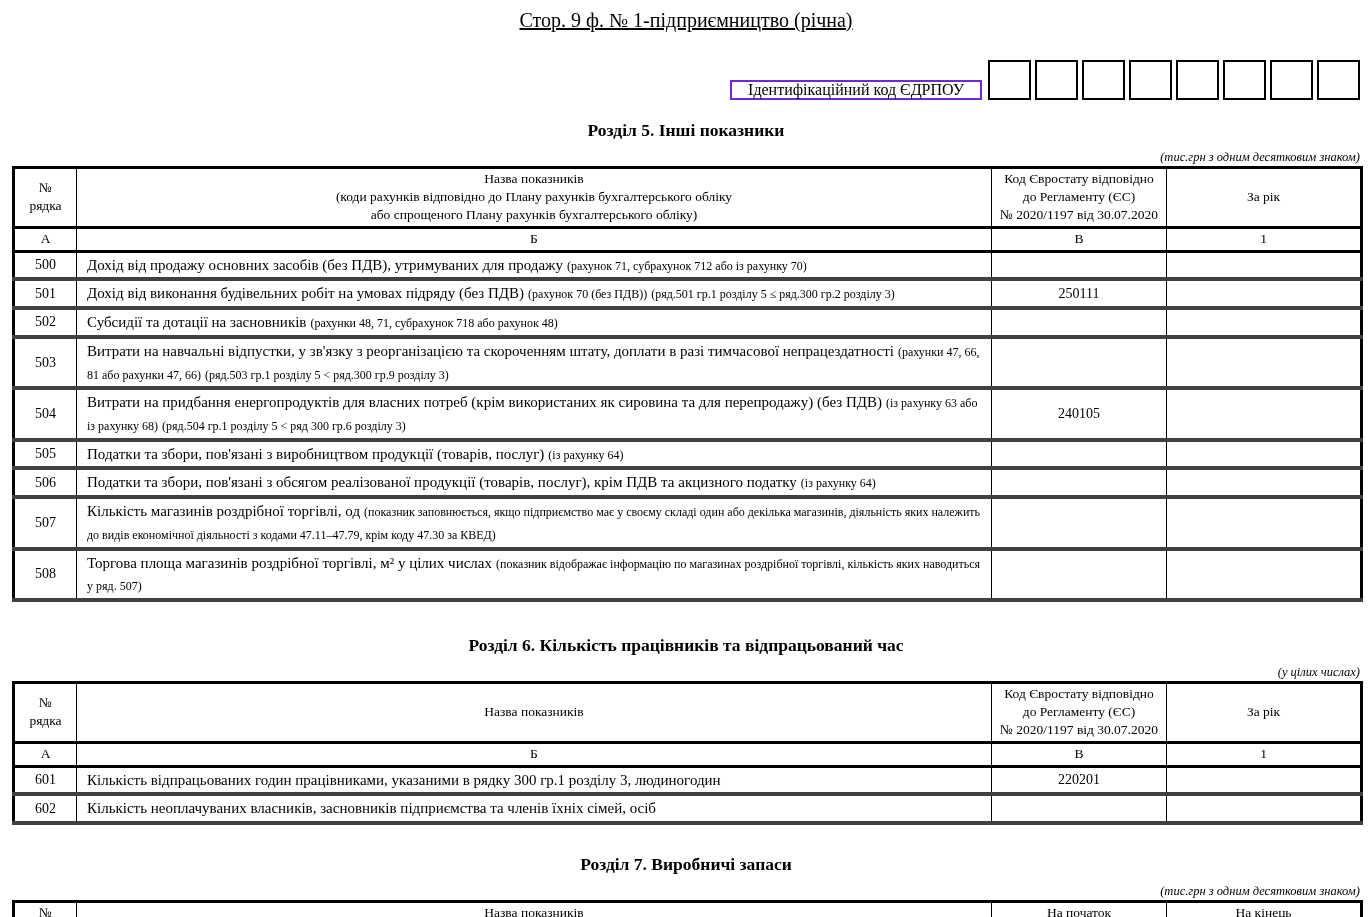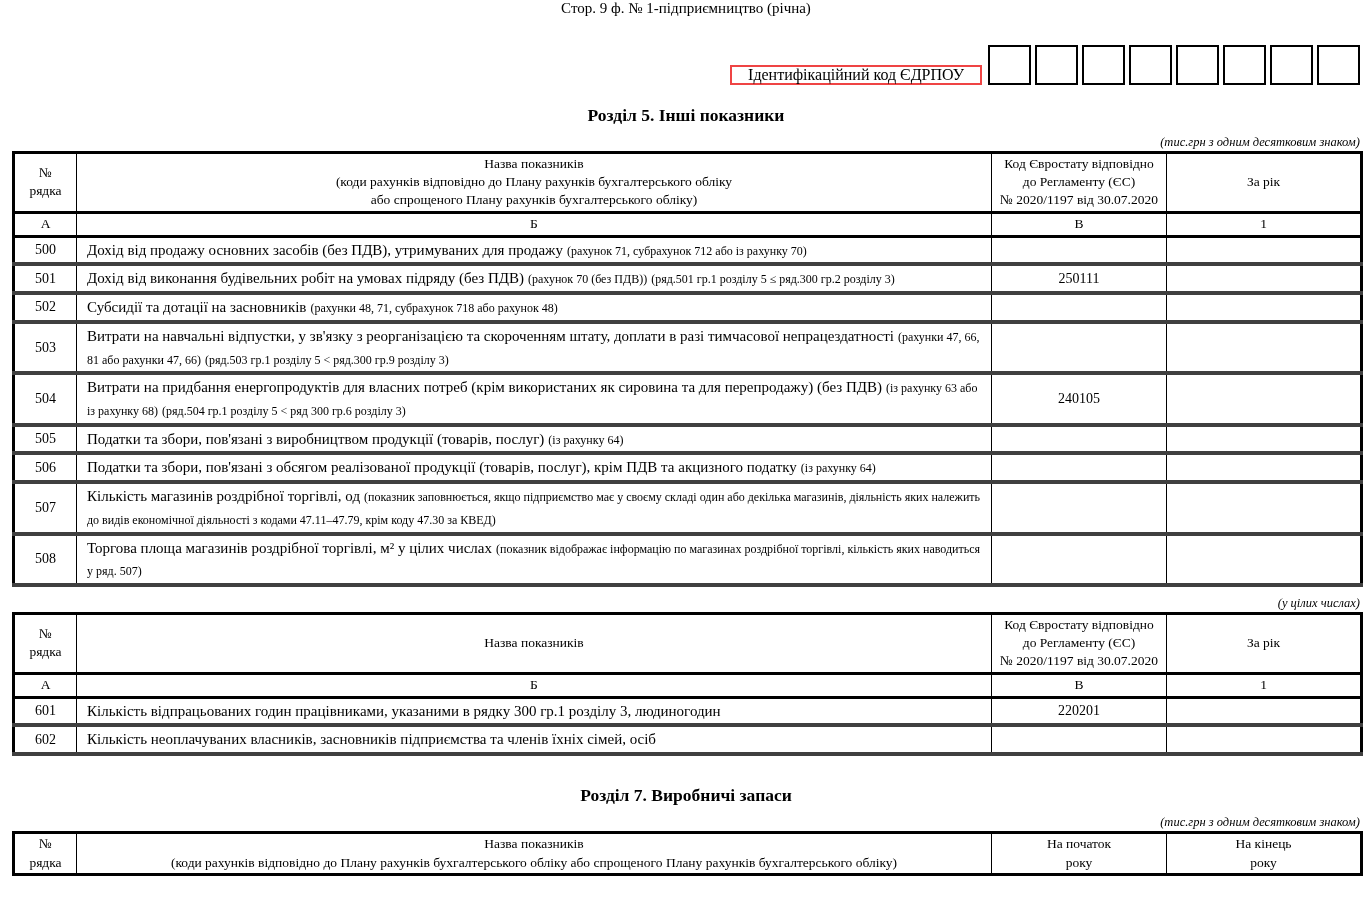--- a/index.html
+++ b/index.html
@@ -6,33 +6,34 @@
   body{
     width:1372px;height:917px;
     font-family:"Liberation Serif", serif;
     color:#000;
     position:relative;
     overflow:hidden;
   }
   .content{padding:0 12px;}
   .page-title{
     text-align:center;
-    font-size:15px;
-    padding-top:0;
+    font-size:20px;
+    padding-top:9px;
+    text-decoration:underline;
   }
   
   .edrpou{
     display:flex;
     justify-content:flex-end;
     align-items:stretch;
     margin-top:28px;
     height:40px;
   }
   .edrpou-label{
-    border:2px solid #ef4444;
+    border:2px solid #6d28d9;
     font-size:16px;
     padding:0 16px;
     display:flex;align-items:center;
     background:#fff;
     margin-top:20px;
   }
   .edrpou-cells{display:flex;margin-left:2px;}
   .edrpou-cell{
     width:39px;
     border:2px solid #000;
@@ -230,20 +231,21 @@
         <span class="t-main">Торгова площа магазинів роздрібної торгівлі, м² у цілих числах</span>
         <span class="t-note">(показник відображає інформацію по магазинах роздрібної торгівлі, кількість яких наводиться у ряд. 507)</span>
         <span class="t-rule"></span>
       </td>
       <td class="c-code"></td>
       <td class="c-val"></td>
     </tr>
   </tbody>
     </table>
 
+  <div class="section-title s6-title">Розділ 6. Кількість працівників та відпрацьований час</div>
   <div class="unit-note">(у цілих числах)</div>
 
   <table>
     <colgroup>
         <col style="width:63px">
         <col style="width:915px">
         <col style="width:175px">
         <col style="width:195px">
       </colgroup>
     <tbody>

